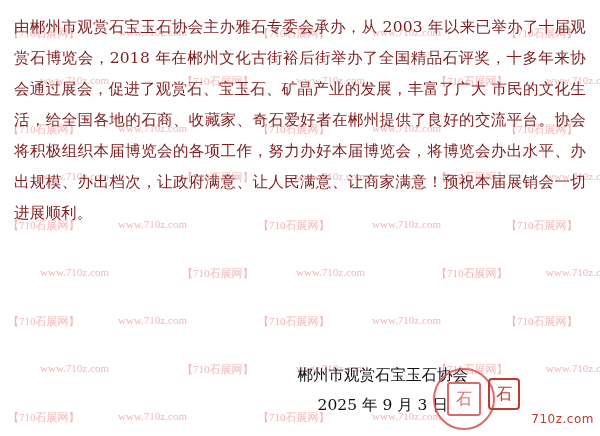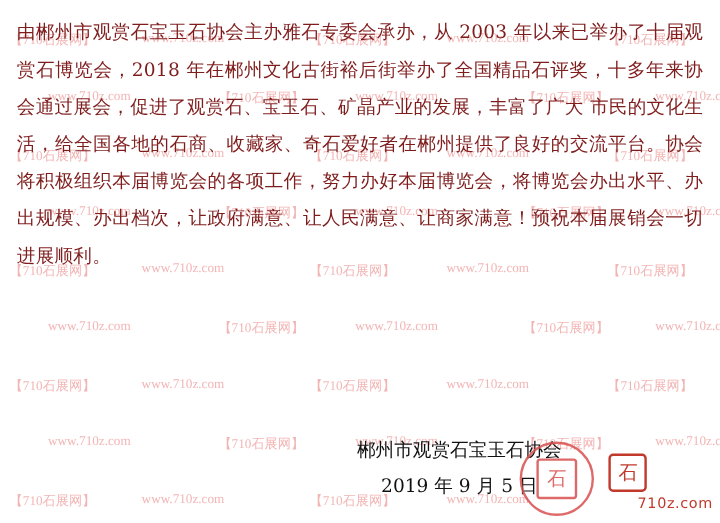--- a/index.html
+++ b/index.html
@@ -128,21 +128,21 @@
   }
   .brand-name {
     color: #c0392b;
     font-family: "DejaVu Serif", "Liberation Serif", serif;
     font-size: 21px;
     letter-spacing: 1px;
     font-weight: bold;
   }
   .brand-url {
     margin-top: 2px;
-    margin-left: 24px;
+    margin-left: 43px;
     color: #c0392b;
     font-family: "DejaVu Sans", "Liberation Sans", sans-serif;
     font-size: 12px;
     letter-spacing: 0.5px;
   }
 </style>
 </head>
 <body>
 
 <div id="page">
@@ -193,21 +193,21 @@
       <div class="wm" style="left: 258px; top: 410px; color: rgb(240, 169, 169);">【710石展网】</div>
       <div class="wm" style="left: 372px; top: 410px; color: rgb(240, 169, 169);">www.710z.com</div>
     </div>
 
   <div class="doc-body">
     <p class="para">由郴州市观赏石宝玉石协会主办雅石专委会承办，从 2003 年以来已举办了十届观赏石博览会，2018 年在郴州文化古街裕后街举办了全国精品石评奖，十多年来协会通过展会，促进了观赏石、宝玉石、矿晶产业的发展，丰富了广大 市民的文化生活，给全国各地的石商、收藏家、奇石爱好者在郴州提供了良好的交流平台。协会将积极组织本届博览会的各项工作，努力办好本届博览会，将博览会办出水平、办出规模、办出档次，让政府满意、让人民满意、让商家满意！预祝本届展销会一切进展顺利。</p>
   </div>
 
   <div class="sign-block">
     <div class="sign-org">郴州市观赏石宝玉石协会</div>
-    <div class="sign-date">2019 年 9 月 5 日</div>
+    <div class="sign-date">2025 年 9 月 3 日</div>
   </div>
 
   <div class="seal">
     <div class="seal-inner">石</div>
   </div>
 
   <div class="brand">
     <div class="brand-row">
       <div class="brand-mark">石</div>
     </div>

